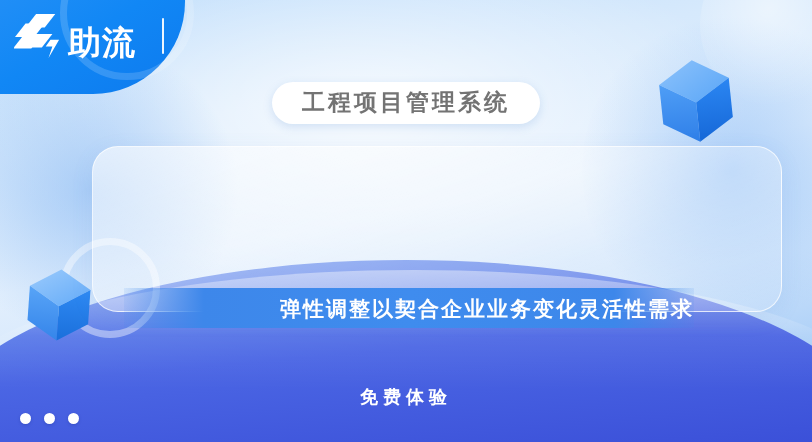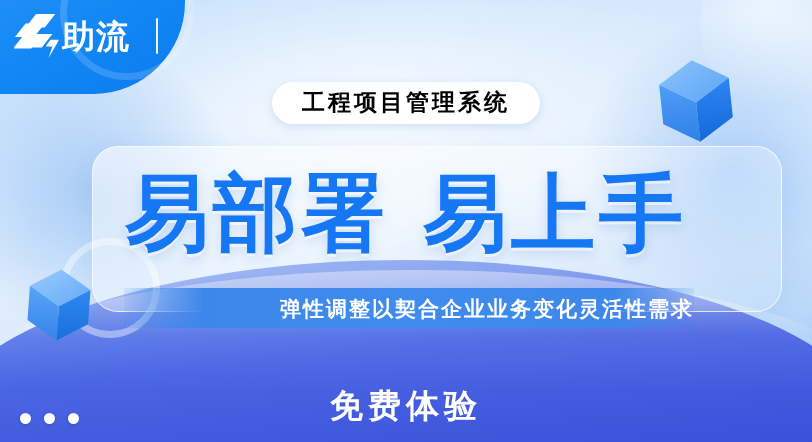--- a/index.html
+++ b/index.html
@@ -98,22 +98,23 @@
     width: 812px;
     height: 72px;
     display: flex;
     align-items: center;
     z-index: 7;
   }
 
   
   .logo-wrap {
     display: flex;
-    align-items: center;
+    align-items: flex-end;
     margin-left: 14px;
+    gap: 6px;
   }
   .logo-mark {
     width: 48px;
     height: 46px;
     flex: 0 0 auto;
     display: block;
   }
   .logo-word {
     font-size: 33px;
     font-weight: 700;
@@ -148,21 +149,21 @@
     top: 82px;
     z-index: 7;
     background: #ffffff;
     border-radius: 999px;
     padding: 7px 30px 9px;
     box-shadow: 0 3px 10px rgba(60,120,200,0.18);
   }
   .badge-text {
     font-size: 23px;
     font-weight: 600;
-    color: #000000;
+    color: #737373;
     letter-spacing: 3px;
     white-space: nowrap;
     line-height: 1.15;
   }
 
   
   .glass-panel {
     position: absolute;
     left: 92px;
     top: 146px;
@@ -219,21 +220,21 @@
   }
 
   
   .cta {
     position: absolute;
     left: 0;
     right: 0;
     top: 388px;
     z-index: 8;
     text-align: center;
-    font-size: 33px;
+    font-size: 18px;
     font-weight: 600;
     color: #ffffff;
     letter-spacing: 5px;
     white-space: nowrap;
     line-height: 1.1;
   }
 
   
   .dots {
     position: absolute;
@@ -351,23 +352,20 @@
       </svg>
       <span class="logo-word">助流</span>
     </div>
     <div class="header-divider"></div>
   </div>
 
   <div class="badge">
     <span class="badge-text">工程项目管理系统</span>
   </div>
 
-  <div class="headline">
-    <span>易部署</span><span class="headline-gap"></span><span>易上手</span>
-  </div>
 
   <div class="subtitle-band">
     <span class="subtitle-text">弹性调整以契合企业业务变化灵活性需求</span>
   </div>
 
   <div class="wave-light"></div>
   <div class="wave-deep"></div>
   <div class="wave-crest"></div>
 
   <div class="cta">

